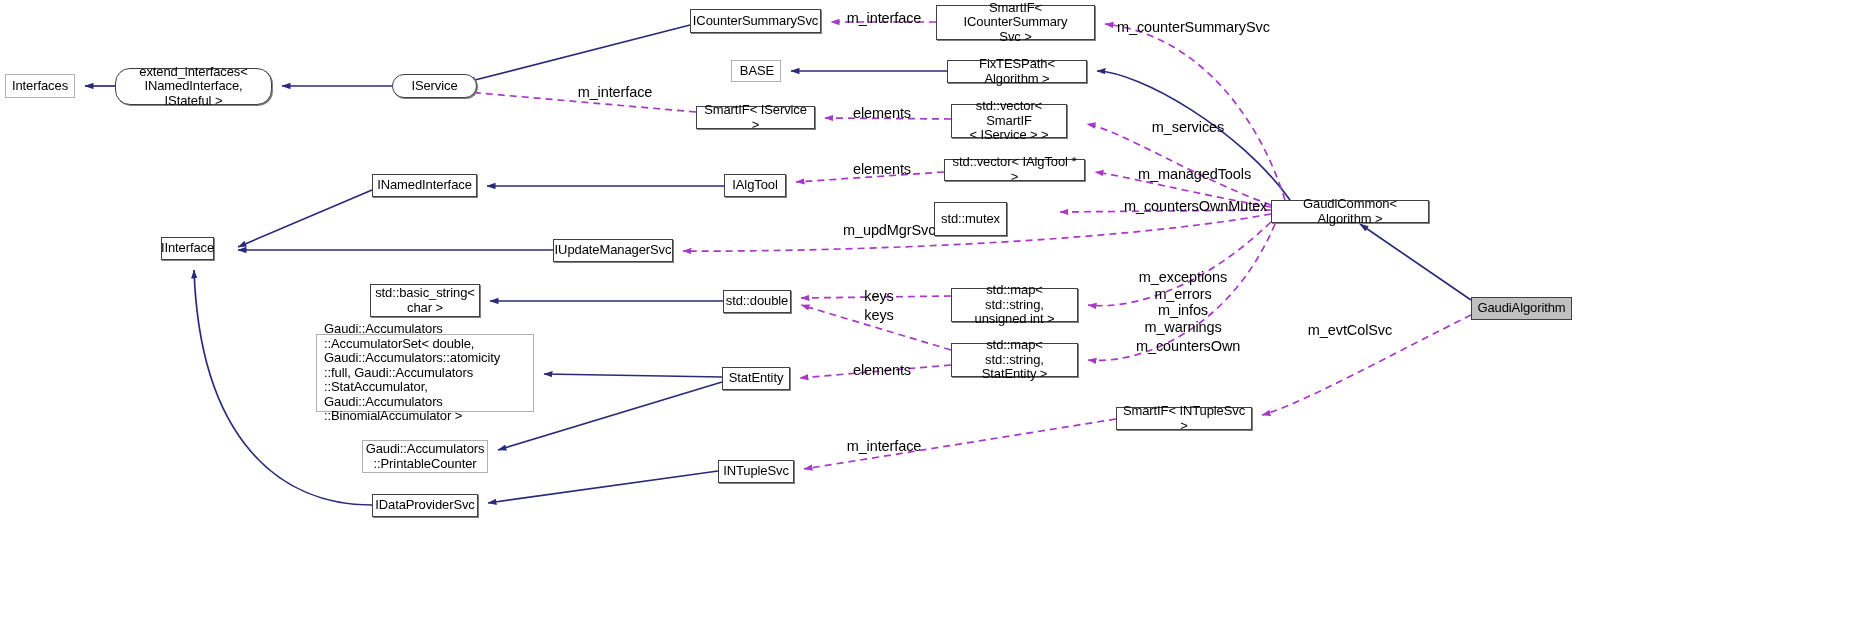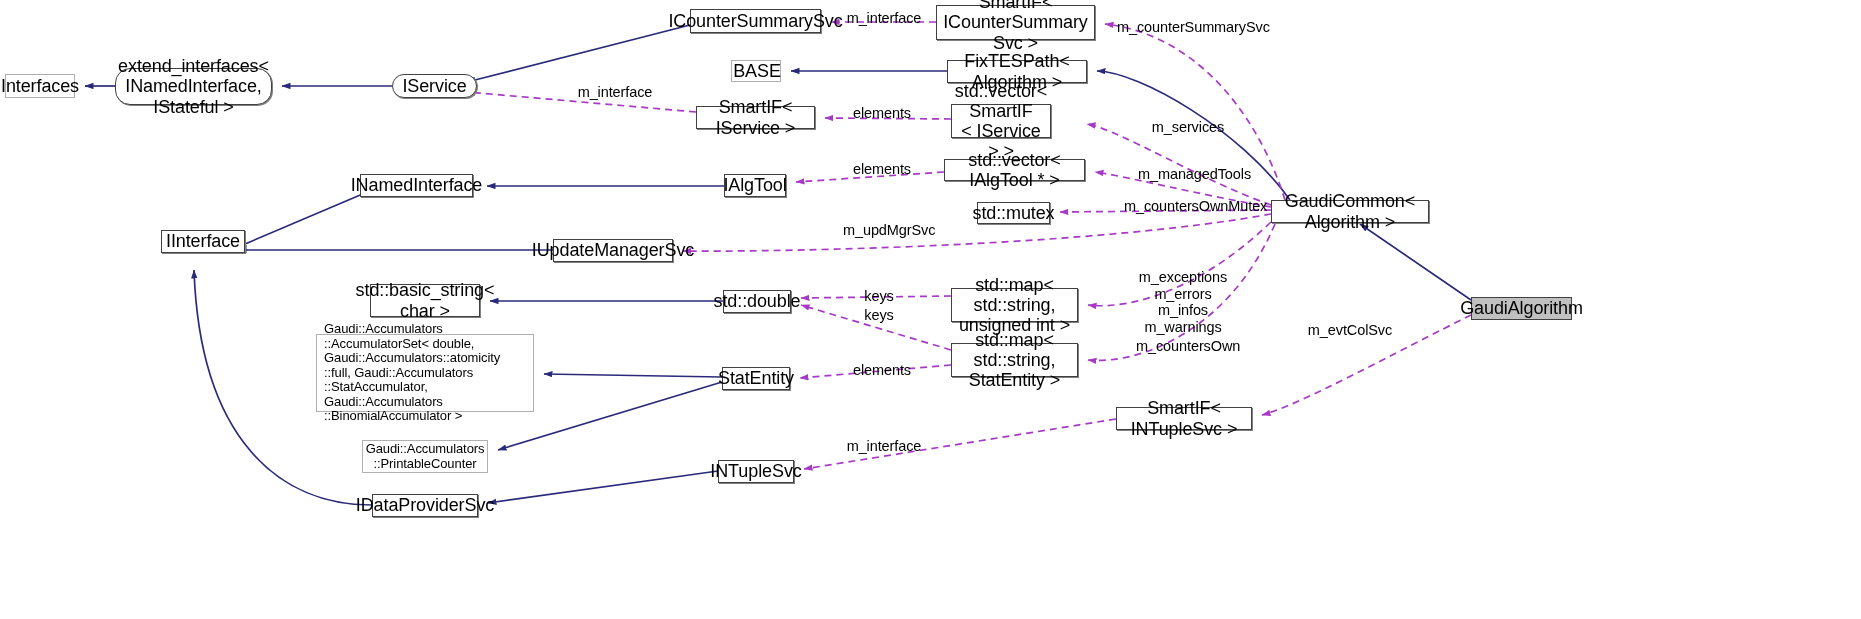--- a/index.html
+++ b/index.html
@@ -25,21 +25,21 @@
     height: 619px;
     pointer-events: none;
   }
   .node {
     position: absolute;
     box-sizing: border-box;
     display: flex;
     align-items: center;
     justify-content: center;
     text-align: center;
-    font-size: 18px;
+    font-size: 13px;
     line-height: 1.12;
     color: #000000;
     background: #ffffff;
     border: 1px solid #404040;
     white-space: pre-line;
     padding: 1px 4px;
     letter-spacing: -0.1px;
   }
   
   .node.plain {
@@ -118,22 +118,22 @@
       <path d="M1275,224 C1230,330 1140,365 1088,360"></path>
       <path d="M1471,315 C1400,350 1300,405 1262,415"></path>
       <path d="M1116,419 L804,469"></path>
     </g>
   </svg>
 
   <div class="node plain" style="left:5px;    top:74px;  width:70px;  height:24px;">Interfaces</div>
   <div class="node boxed" style="left:115px;  top:68px;  width:157px; height:37px;border-radius:15px;">extend_interfaces&lt;
  INamedInterface, IStateful &gt;</div>
   <div class="node boxed" style="left:392px;  top:74px;  width:85px;  height:24px;border-radius:12px;">IService</div>
-  <div class="node boxed" style="left:360px;  top:174px; width:113px; height:23px;">INamedInterface</div>
-  <div class="node boxed" style="left:161px;  top:230px; width:84px;  height:23px;">IInterface</div>
+  <div class="node boxed" style="left:372px;  top:174px; width:105px; height:23px;">INamedInterface</div>
+  <div class="node boxed" style="left:161px;  top:237px; width:53px;  height:23px;">IInterface</div>
   <div class="node boxed" style="left:370px;  top:284px; width:110px; height:33px;">std::basic_string&lt;
  char &gt;</div>
   <div class="node plain leftalign" style="left:316px; top:334px; width:218px; height:78px; font-size:13px; padding-left:7px;">Gaudi::Accumulators
 ::AccumulatorSet&lt; double,
  Gaudi::Accumulators::atomicity
 ::full, Gaudi::Accumulators
 ::StatAccumulator, Gaudi::Accumulators
 ::BinomialAccumulator &gt;</div>
   <div class="node plain" style="left:362px;  top:440px; width:126px; height:33px; font-size:13px;">Gaudi::Accumulators
 ::PrintableCounter</div>
@@ -144,24 +144,24 @@
   <div class="node boxed" style="left:696px;  top:106px; width:119px; height:23px;">SmartIF&lt; IService &gt;</div>
   <div class="node boxed" style="left:724px;  top:174px; width:62px;  height:23px;">IAlgTool</div>
   <div class="node boxed" style="left:553px;  top:239px; width:120px; height:23px;">IUpdateManagerSvc</div>
   <div class="node boxed" style="left:723px;  top:290px; width:68px;  height:23px;">std::double</div>
   <div class="node boxed" style="left:722px;  top:367px; width:68px;  height:23px;">StatEntity</div>
   <div class="node boxed" style="left:718px;  top:460px; width:76px;  height:23px;">INTupleSvc</div>
 
   <div class="node boxed" style="left:936px; top:5px;   width:159px; height:35px;">SmartIF&lt; ICounterSummary
  Svc &gt;</div>
   <div class="node boxed" style="left:947px;  top:60px;  width:140px; height:23px;">FixTESPath&lt; Algorithm &gt;</div>
-  <div class="node boxed" style="left:951px;  top:104px; width:100px; height:34px;">std::vector&lt; SmartIF
+  <div class="node boxed" style="left:951px;  top:104px; width:116px; height:34px;">std::vector&lt; SmartIF
 &lt; IService &gt; &gt;</div>
   <div class="node boxed" style="left:944px;  top:159px; width:141px; height:22px;">std::vector&lt; IAlgTool * &gt;</div>
-  <div class="node boxed" style="left:977px;  top:202px; width:73px;  height:22px;">std::mutex</div>
+  <div class="node boxed" style="left:934px;  top:202px; width:73px;  height:34px;">std::mutex</div>
   <div class="node boxed" style="left:951px;  top:288px; width:127px; height:34px;">std::map&lt; std::string,
  unsigned int &gt;</div>
   <div class="node boxed" style="left:951px;  top:343px; width:127px; height:34px;">std::map&lt; std::string,
  StatEntity &gt;</div>
   <div class="node boxed" style="left:1116px; top:407px; width:136px; height:23px;">SmartIF&lt; INTupleSvc &gt;</div>
   <div class="node boxed" style="left:1271px; top:200px; width:158px; height:23px;">GaudiCommon&lt; Algorithm &gt;</div>
   <div class="node highlight" style="left:1471px; top:297px; width:101px; height:23px;">GaudiAlgorithm</div>
 
   <div class="edge-label" style="left:843px;  top:10px;  width:82px;">m_interface</div>
   <div class="edge-label" style="left:1117px; top:19px;  width:130px;">m_counterSummarySvc</div>

